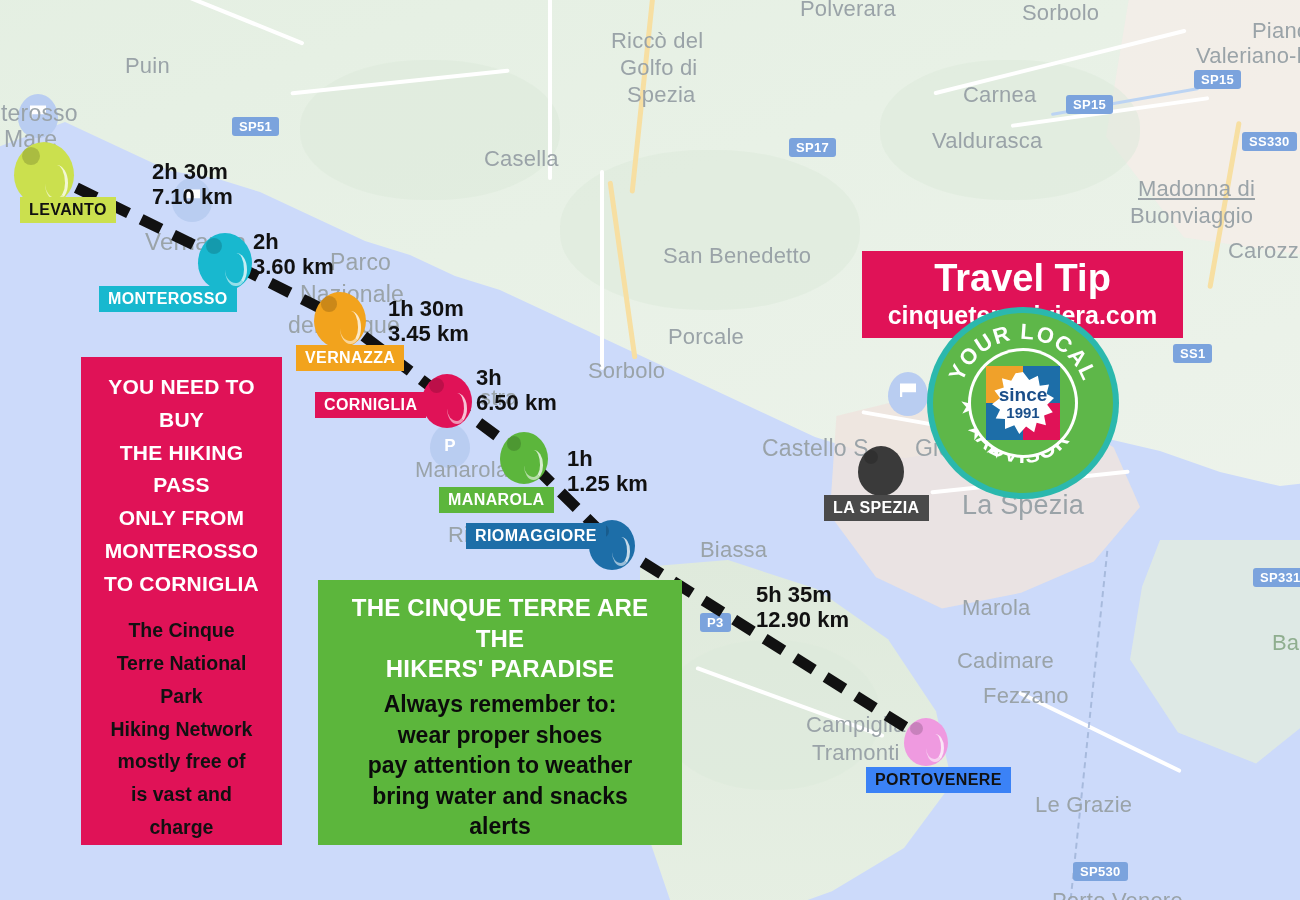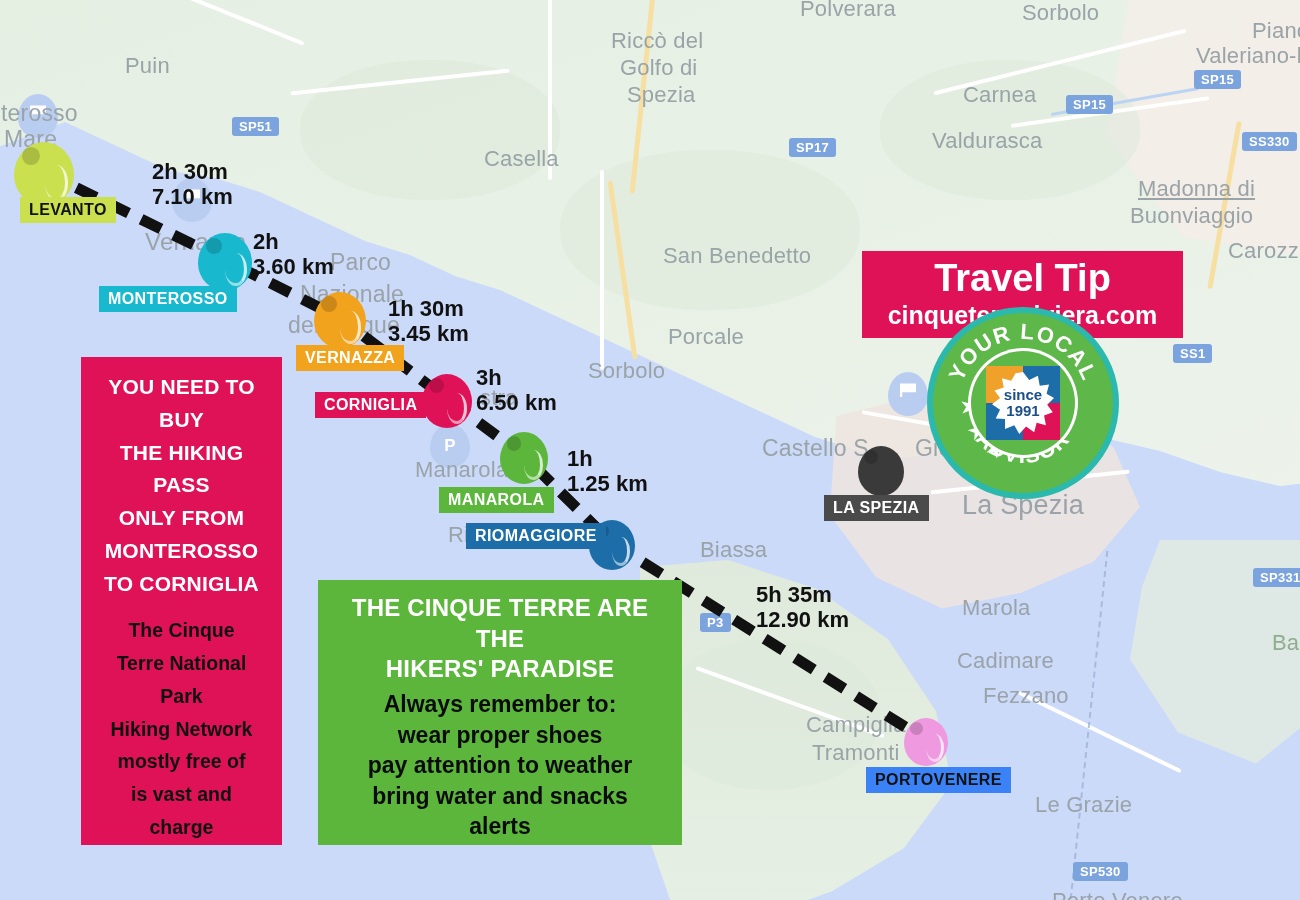--- a/index.html
+++ b/index.html
@@ -113,21 +113,21 @@
   .badge .sq{position:absolute;width:74px;height:74px;left:15px;top:15px;}
   .badge .sq i{position:absolute;width:37px;height:37px;display:block;}
   .badge .star{position:absolute;left:50%;top:50%;transform:translate(-50%,-50%);
     width:62px;height:62px;background:#fff;
     clip-path:polygon(50% 0%,60% 13%,74% 6%,77% 22%,92% 20%,88% 35%,100% 42%,
       89% 53%,98% 65%,84% 70%,87% 86%,72% 82%,68% 97%,55% 88%,44% 100%,
       36% 86%,21% 92%,21% 76%,6% 75%,13% 61%,0% 52%,13% 42%,4% 30%,19% 25%,
       16% 10%,31% 14%,38% 2%);}
   .badge .since{position:absolute;left:50%;top:50%;transform:translate(-50%,-50%);
     text-align:center;color:#1b4f8a;font-weight:700;line-height:1.05;}
-  .badge .since .a{font-size:15px;}
+  .badge .since .a{font-size:19px;}
   .badge .since .b{font-size:15px;}
   svg.badgetext{position:absolute;left:0;top:0;width:180px;height:180px;}
   svg.badgetext text{fill:#fff;font-family:"Liberation Sans",sans-serif;
     font-weight:700;font-size:22px;letter-spacing:1.4px;}
 </style>
 </head>
 <body>
 
 <div id="stage">
 

